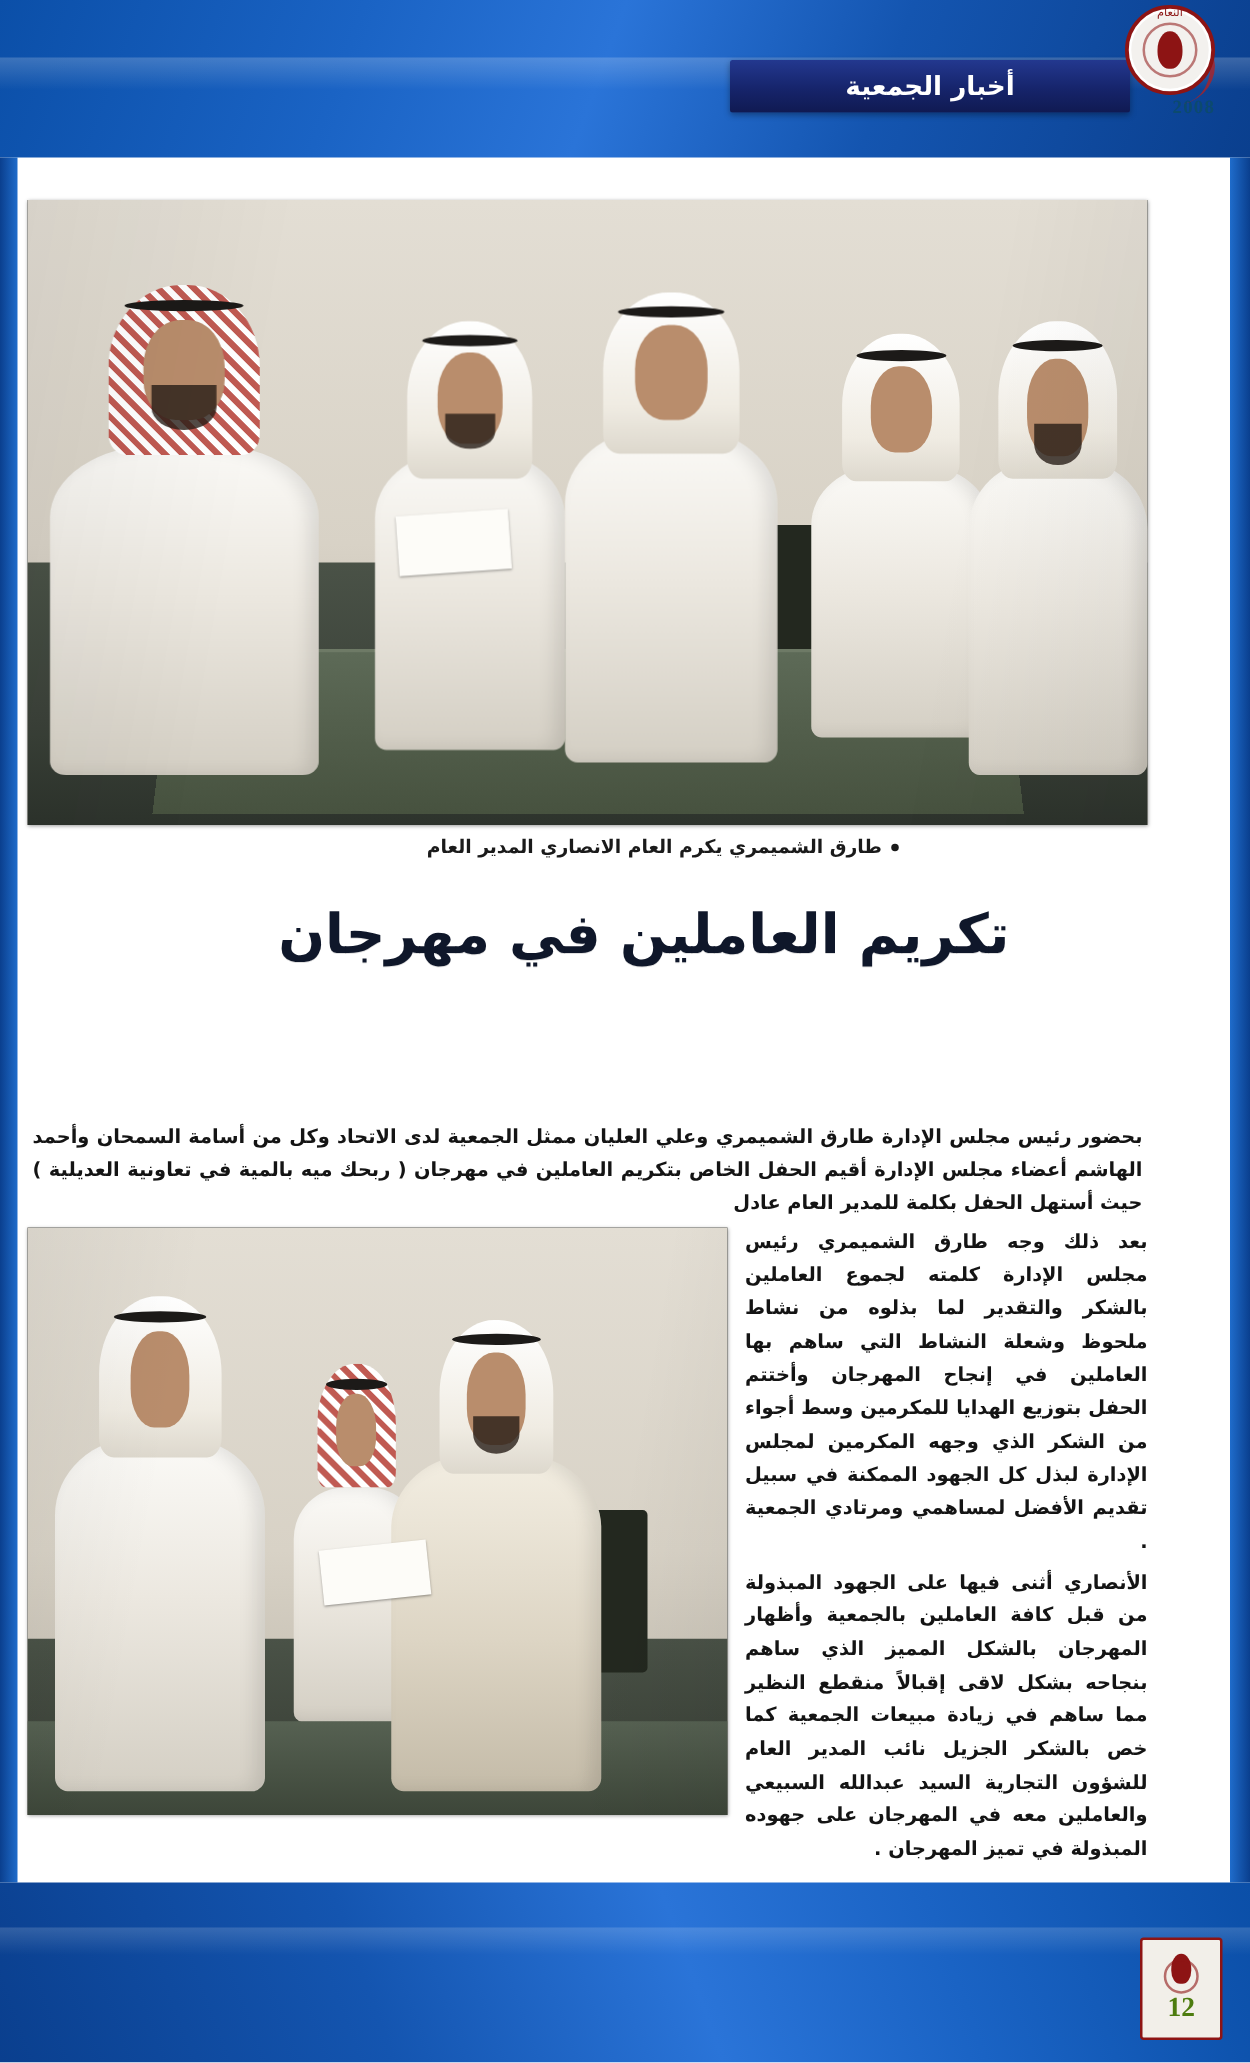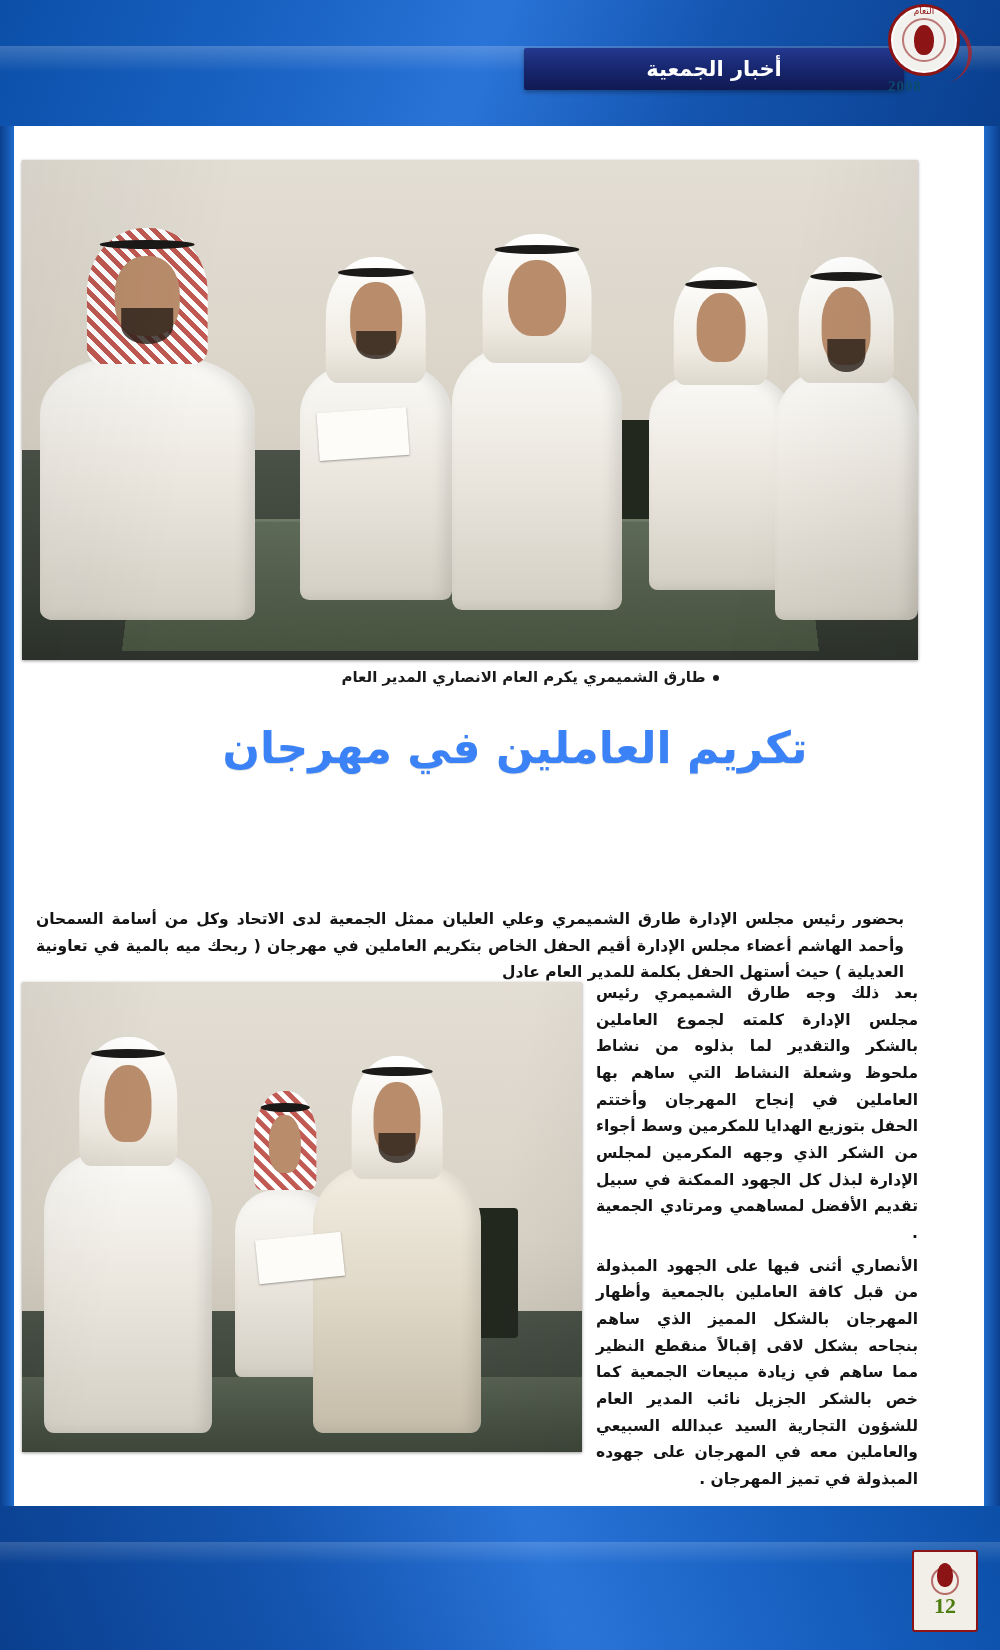--- a/index.html
+++ b/index.html
@@ -55,21 +55,21 @@
     position: absolute;
     left: 0; bottom: 86px;
     width: 1000px; height: 22px;
     background: linear-gradient(180deg, rgba(255,255,255,.16), rgba(255,255,255,0));
   }
 
   
   .header-tab {
     position: absolute;
     right: 96px; top: 48px;
-    width: 380px; height: 42px;
+    width: 320px; height: 42px;
     background: linear-gradient(180deg,#23388f 0%, #16246b 55%, #101a52 100%);
     border-radius: 2px;
     display: flex;
     align-items: center;
     justify-content: center;
     box-shadow: 0 2px 5px rgba(0,0,0,.35);
   }
   .header-tab-text {
     color: #ffffff;
     font-size: 21px;
@@ -77,21 +77,21 @@
     direction: rtl;
     letter-spacing: .5px;
     font-family: "DejaVu Sans", "Liberation Sans", sans-serif;
   }
   .logo-badge {
     position: absolute;
     right: 28px; top: 4px;
     width: 84px; height: 104px;
     display: flex;
     flex-direction: column;
-    align-items: flex-start;
+    align-items: flex-end;
     justify-content: flex-start;
   }
   .logo-circle {
     width: 66px; height: 66px;
     border-radius: 50%;
     border: 3px solid #8d1414;
     background: #f3f1ee;
     position: relative;
     display: flex;
     align-items: center;
@@ -255,21 +255,21 @@
     vertical-align: middle;
   }
 
   
   .headline {
     position: absolute;
     left: 120px; top: 716px;
     width: 790px;
     direction: rtl;
     text-align: center;
-    color: #3b82f6;
+    color: #0f172a;
     font-weight: bold;
     font-size: 44px;
     line-height: 1.45;
     letter-spacing: -1px;
     font-family: "DejaVu Sans", "Liberation Sans", sans-serif;
     text-shadow: 0 1px 0 rgba(0,0,0,.12);
   }
   .headline-line { display: block; white-space: nowrap; }
   .headline-line.l2 { font-size: 43px; }
 
@@ -286,21 +286,21 @@
   }
   .body-lead {
     left: 22px; top: 892px;
     width: 896px;
   }
   .body-column {
     left: 596px; top: 980px;
     width: 322px;
   }
   .body-column p { margin: 0 0 6px 0; }
-  .body-lead p { margin: 14px; }
+  .body-lead p { margin: 4px; }
 
   
   .page-badge {
     position: absolute;
     right: 22px; bottom: 18px;
     width: 62px; height: 78px;
     background: #f2efe9;
     border: 2px solid #8d1414;
     border-radius: 3px;
     display: flex;

